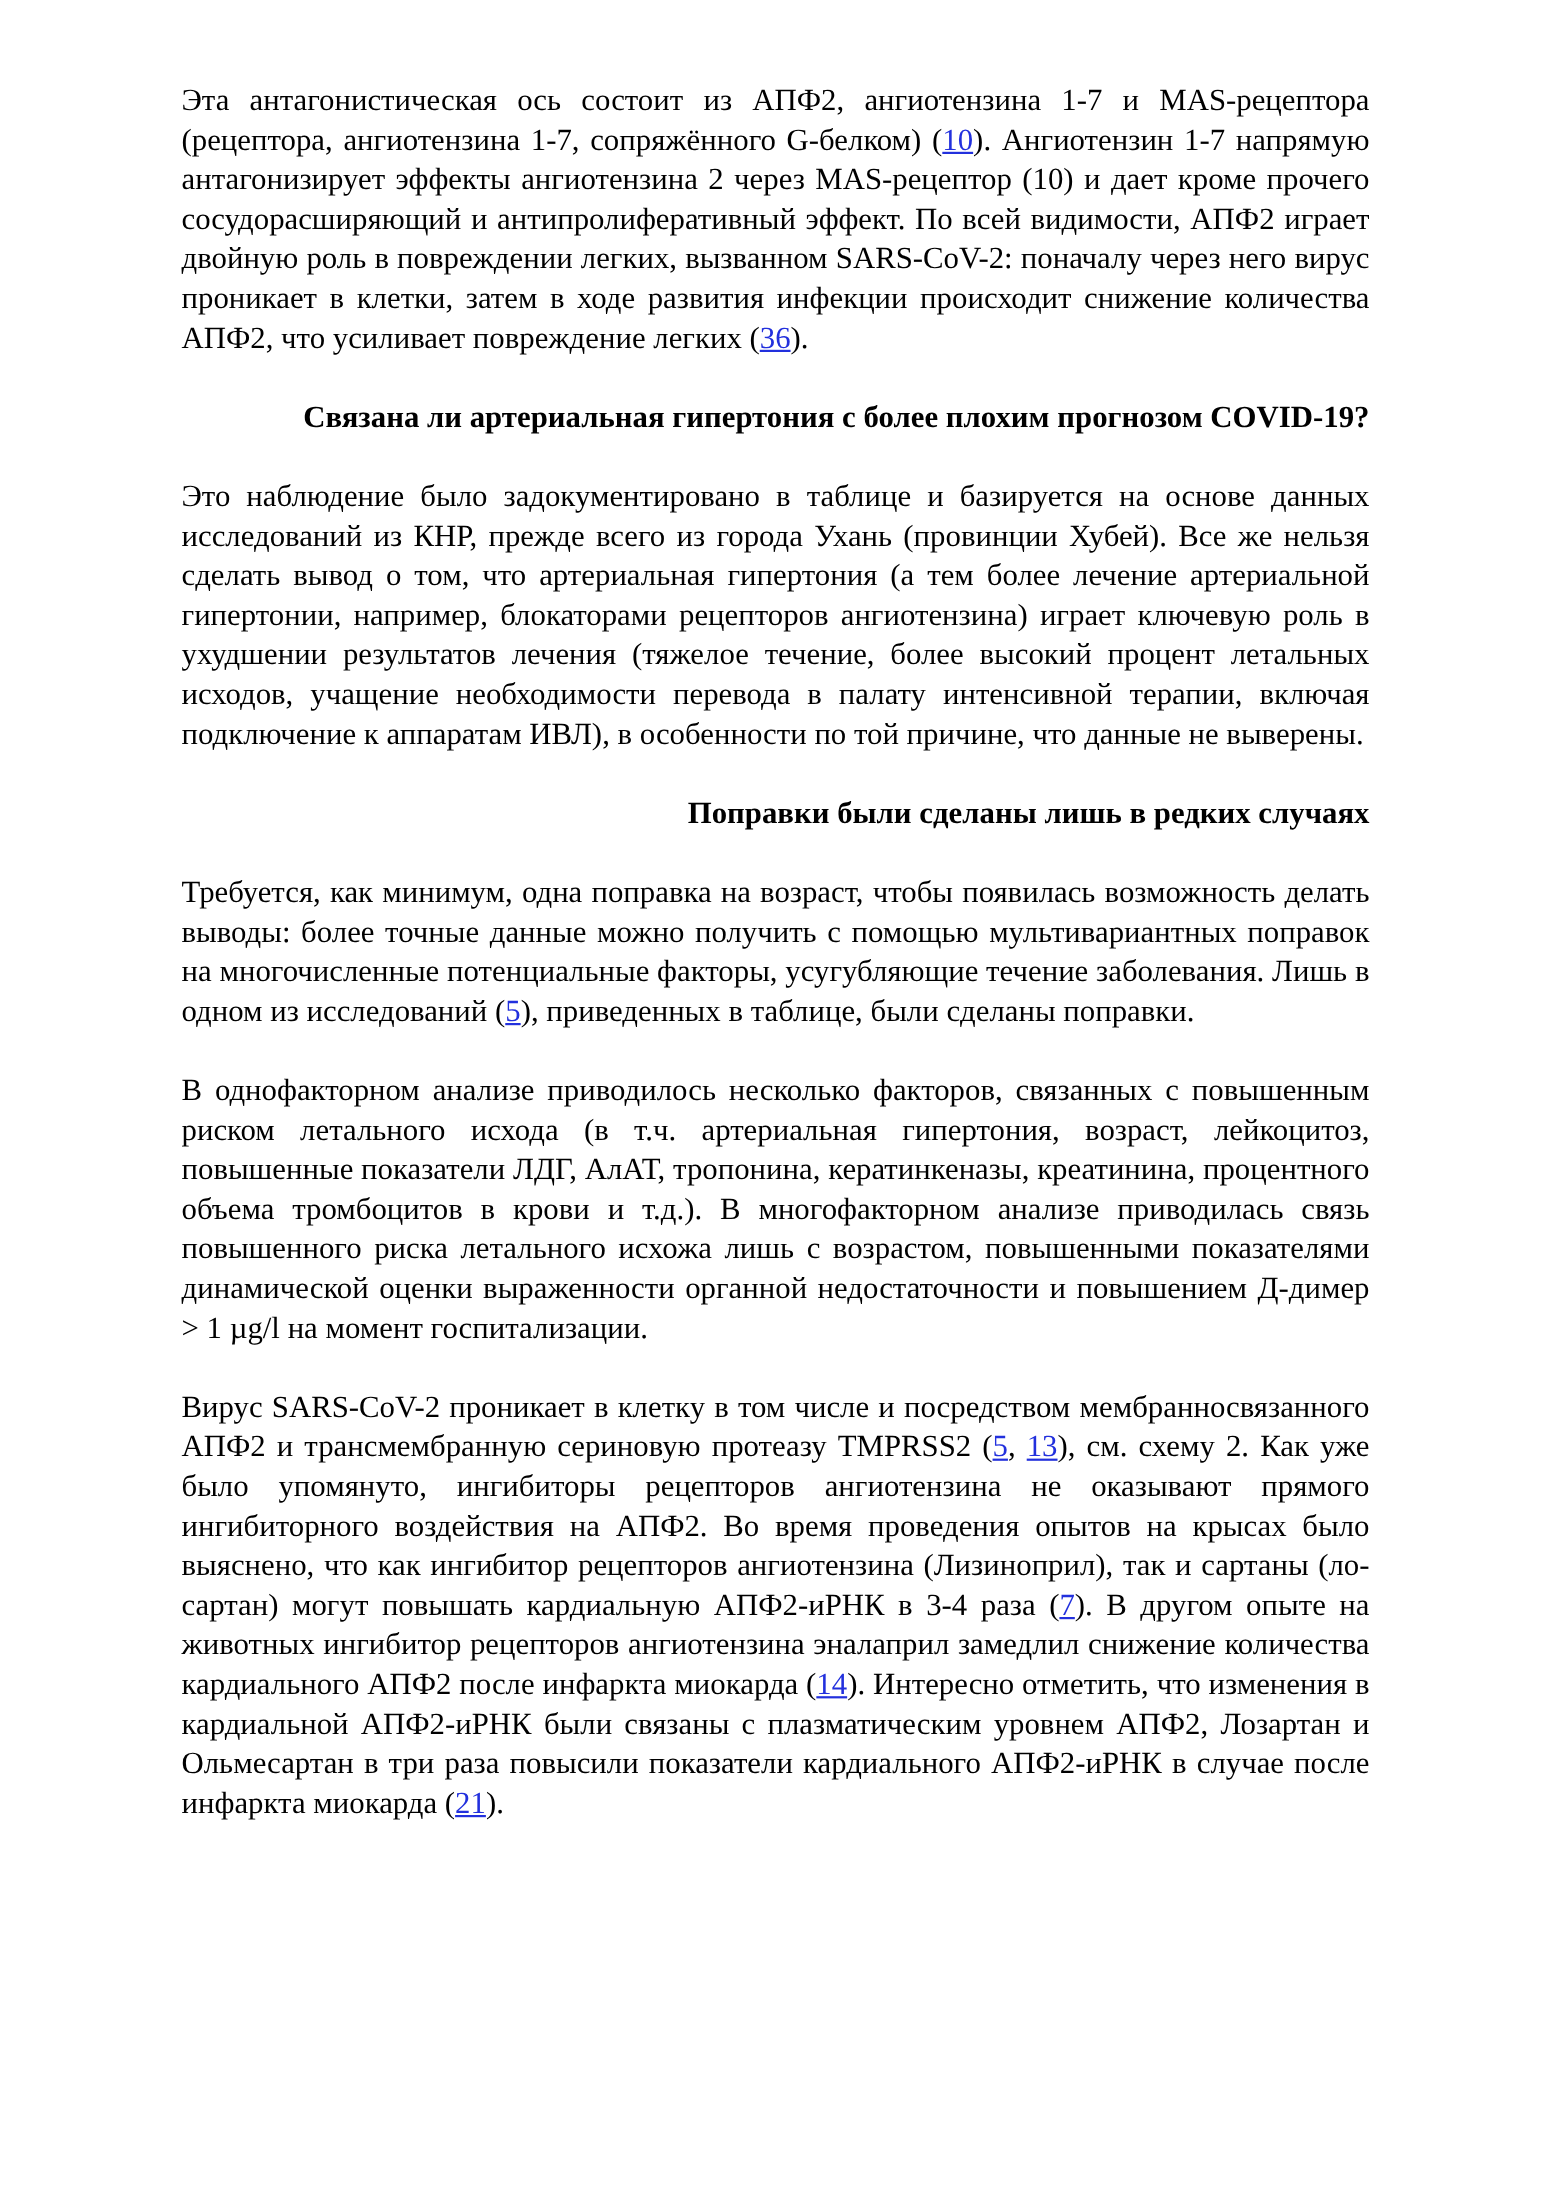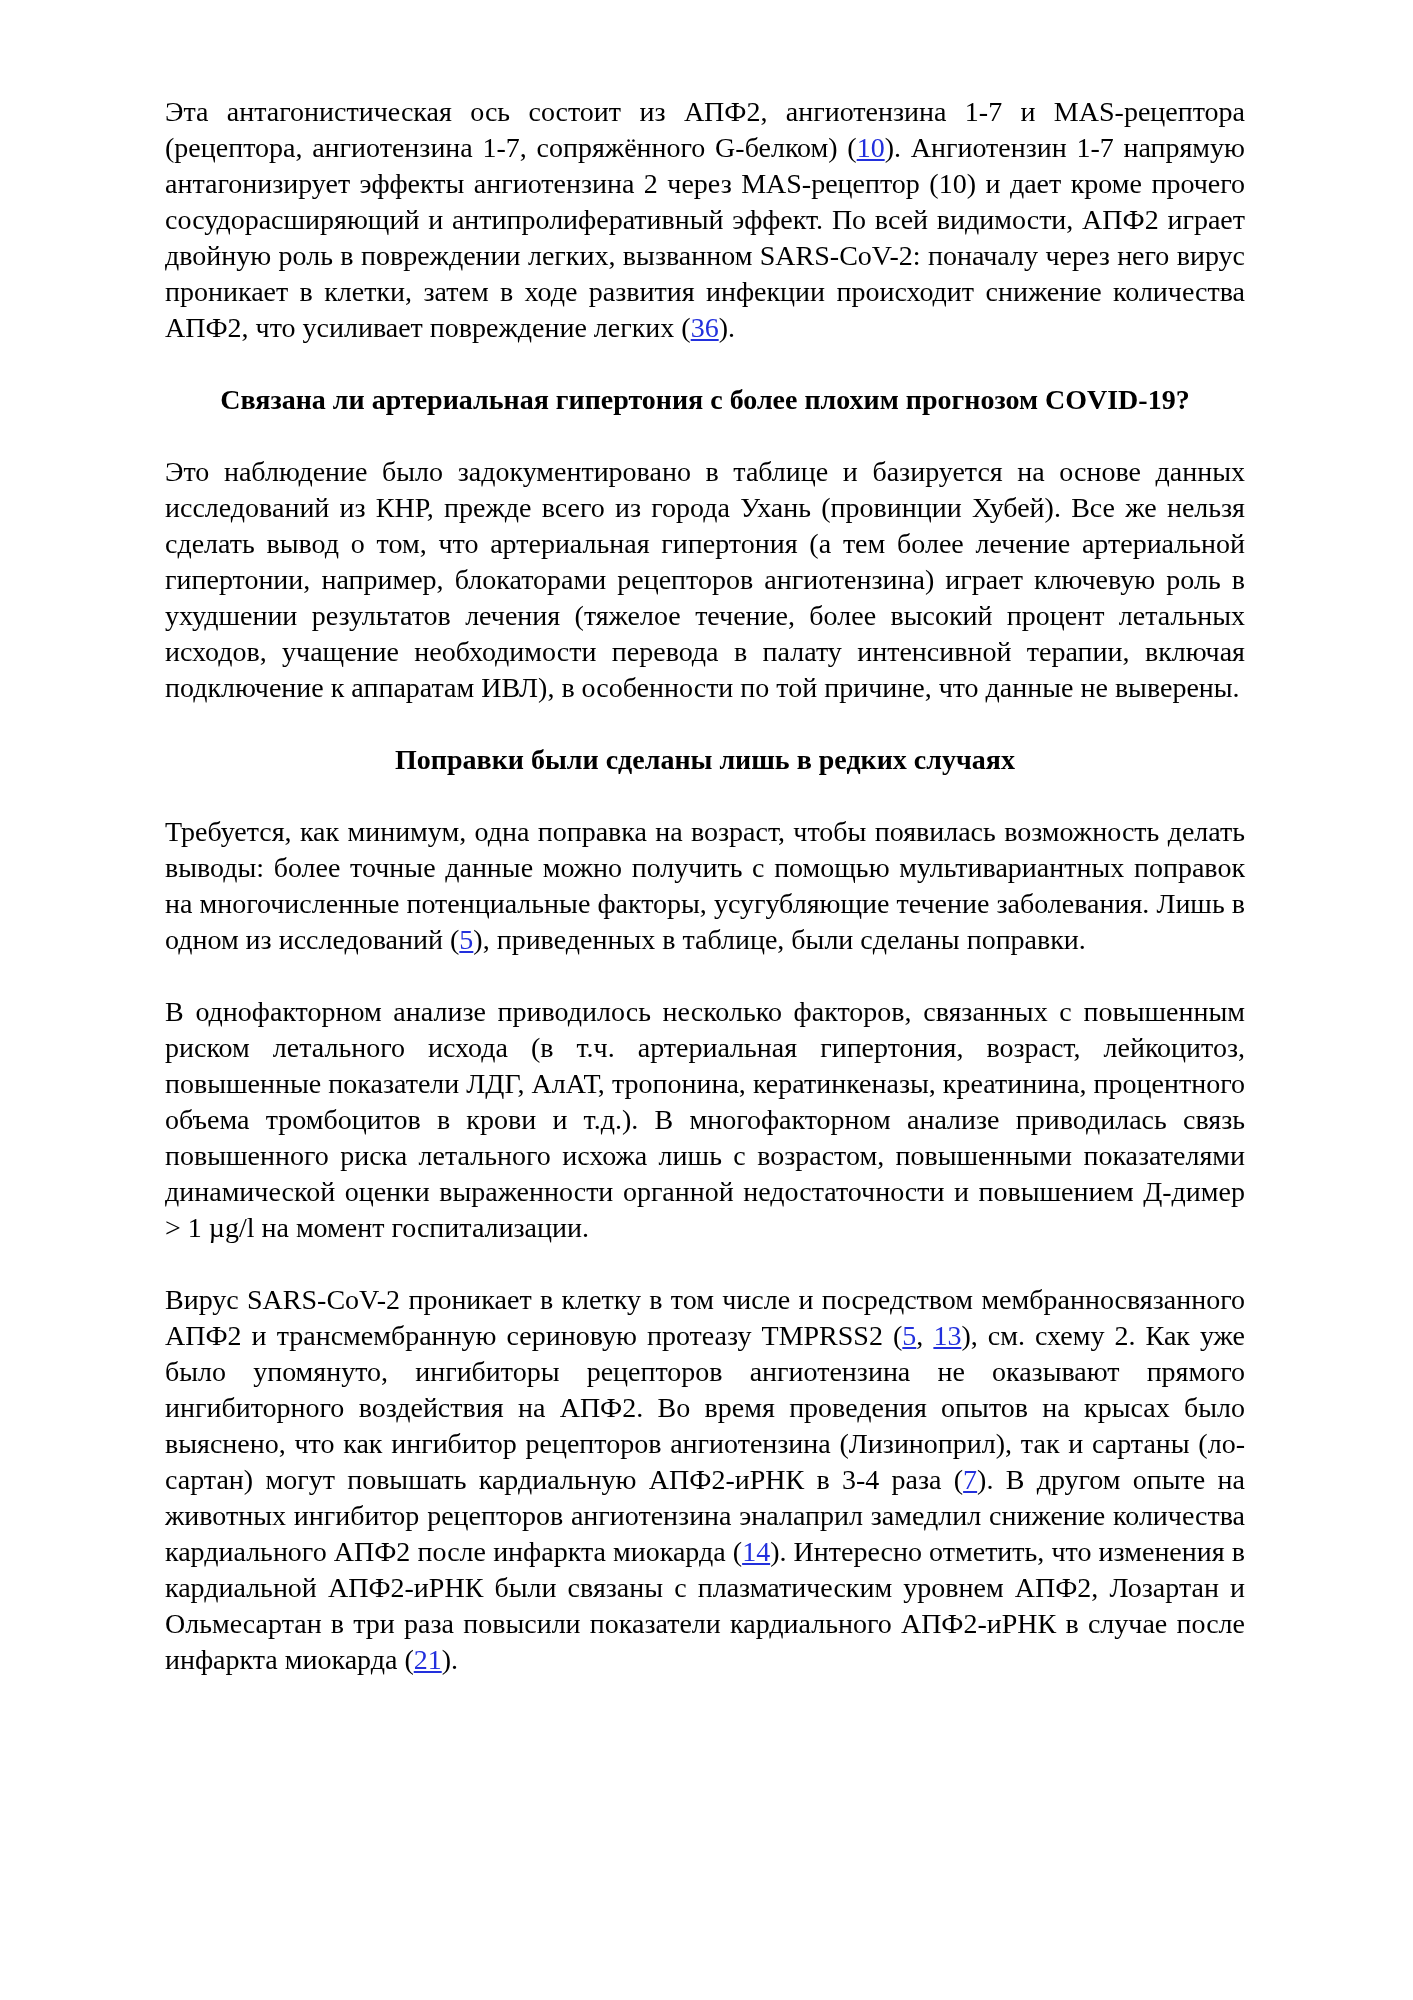--- a/index.html
+++ b/index.html
@@ -7,39 +7,39 @@
     padding: 0;
     background: #ffffff;
   }
   .page {
     position: relative;
     width: 1413px;
     height: 2000px;
     background: #ffffff;
     overflow: hidden;
     box-sizing: border-box;
-    padding: 94px 168px 0 165px;
+    padding: 74px 168px 0 165px;
   }
   .doc {
     font-family: "Liberation Serif", "DejaVu Serif", serif;
     font-size: 28px;
     line-height: 36px;
     color: #000000;
     text-align: justify;
   }
   .doc p {
     margin: 0 0 36px 0;
     text-justify: inter-word;
   }
   .doc h2 {
     font-size: 28px;
     line-height: 36px;
     font-weight: bold;
     margin: 0 0 36px 0;
-    text-align: center;
+    text-align: right;
   }
   .ref-link {
     color: #2230dd;
     text-decoration: underline;
     cursor: pointer;
   }
 </style>
 </head>
 <body>
 

